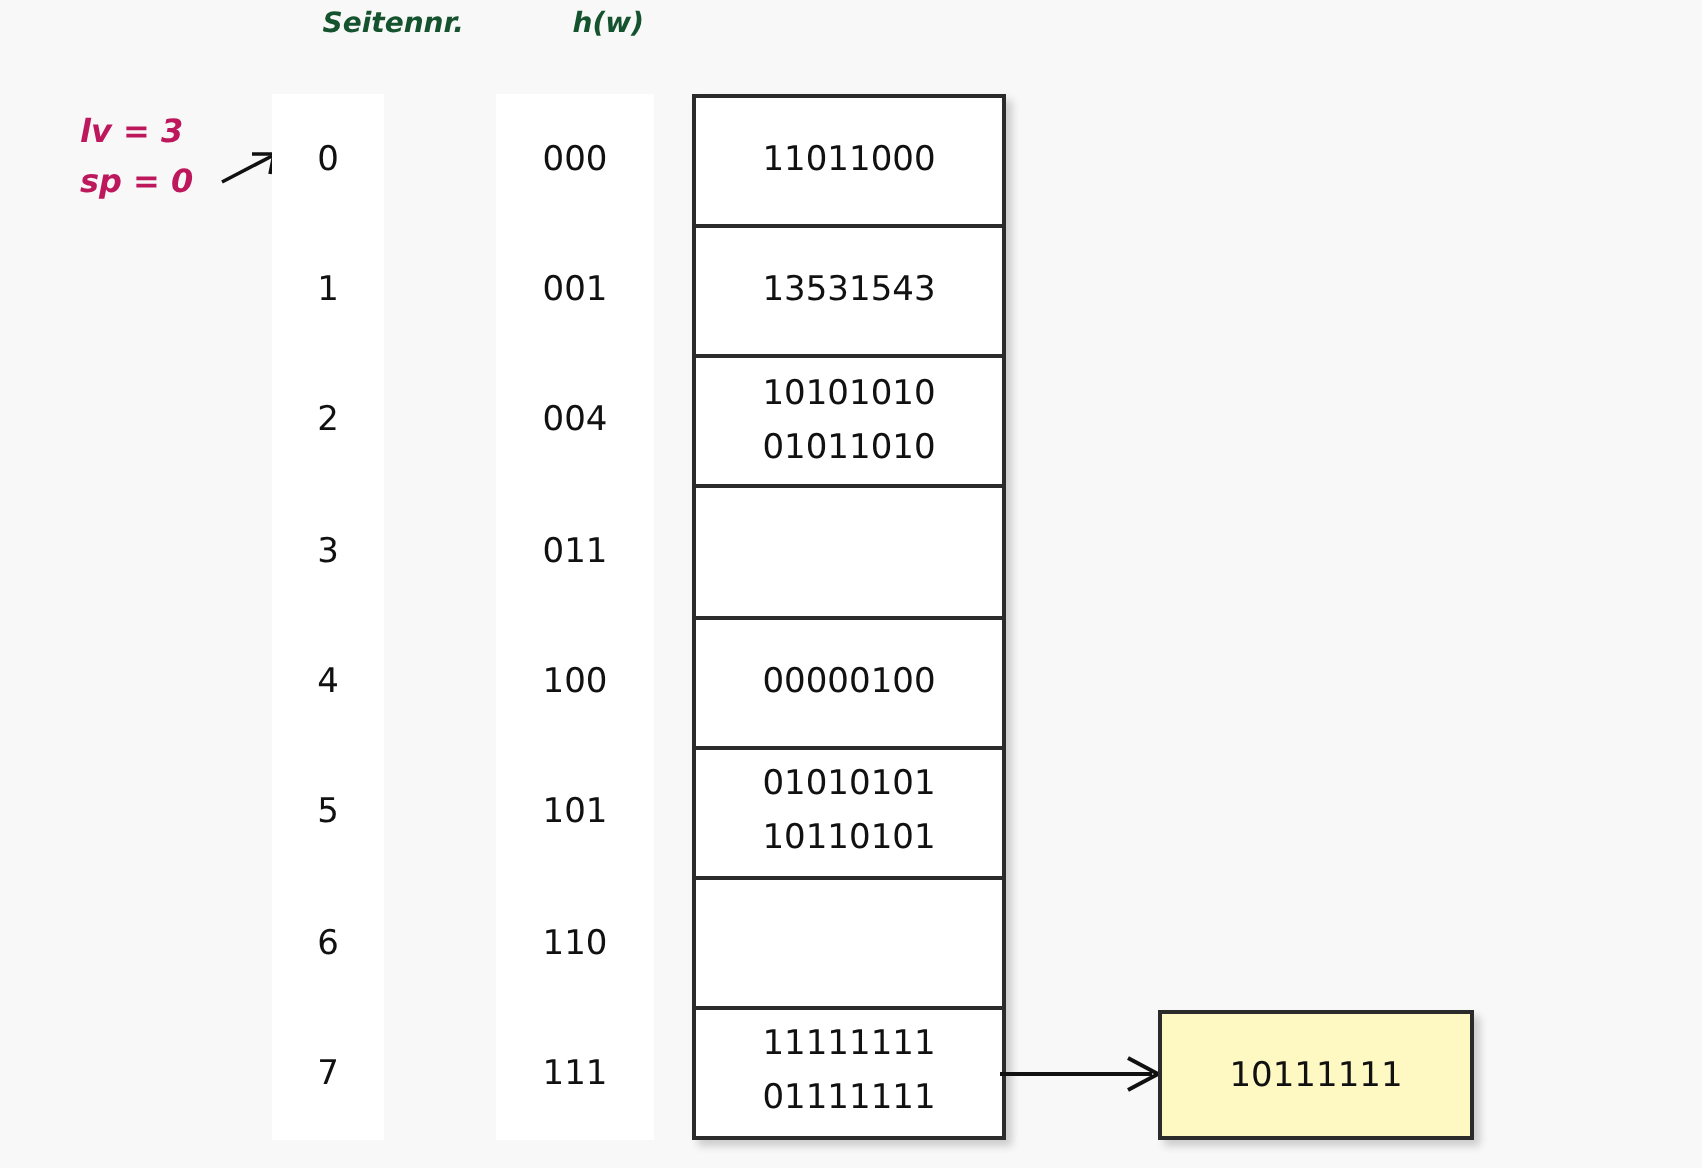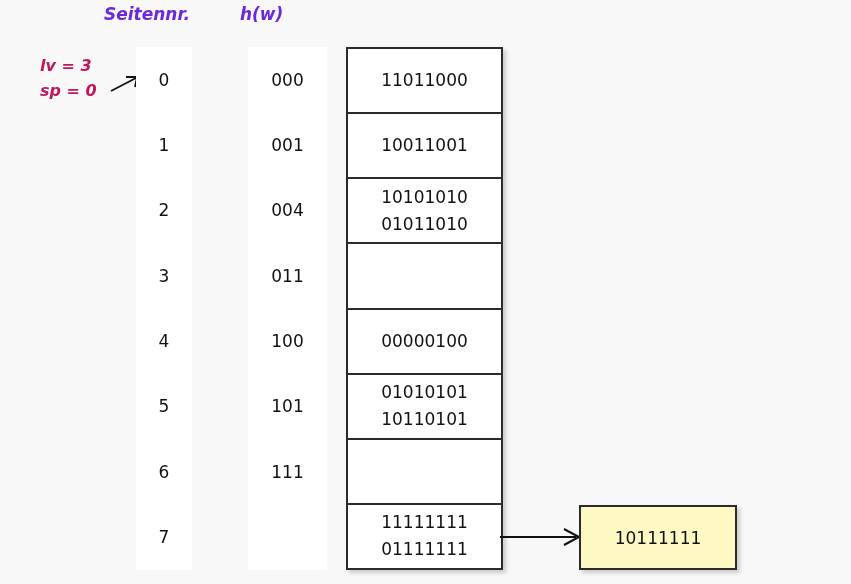--- a/index.html
+++ b/index.html
@@ -17,24 +17,24 @@
     position: relative;
     width: 851px;
     height: 584px;
   }
 
   
   .col-header {
     position: absolute;
     font-style: italic;
     font-weight: 600;
-    font-size: 17px;
-    color: #6d28d9;
+    font-size: 14px;
+    color: #14532d;
     white-space: nowrap;
-    text-align: left;
+    text-align: right;
   }
   #hdr-seitennr { left: 104px;  top: 4px;  width: 128px; }
   #hdr-hw       { left: 240px;  top: 4px;  width: 82px;  }
   #hdr-seiten   { left: 346px;  top: 4px;  width: 157px; }
   #hdr-ueber    { left: 579px;  top: 4px;  width: 158px; }
 
   
   #annot {
     position: absolute;
     left: 40px;
@@ -159,29 +159,30 @@
       <div class="plain-cell">7</div>
     </div>
 
   <div class="plain-col" id="col-hw">
       <div class="plain-cell">000</div>
       <div class="plain-cell">001</div>
       <div class="plain-cell">004</div>
       <div class="plain-cell">011</div>
       <div class="plain-cell">100</div>
       <div class="plain-cell">101</div>
+      <div class="plain-cell">110</div>
       <div class="plain-cell">111</div>
     </div>
 
   <div id="col-seiten">
       <div class="seiten-cell">
         <span class="rec">11011000</span>
       </div>
       <div class="seiten-cell">
-        <span class="rec">10011001</span>
+        <span class="rec">13531543</span>
       </div>
       <div class="seiten-cell">
         <span class="rec">10101010</span>
         <span class="rec">01011010</span>
       </div>
       <div class="seiten-cell"></div>
       <div class="seiten-cell">
         <span class="rec">00000100</span>
       </div>
       <div class="seiten-cell">

